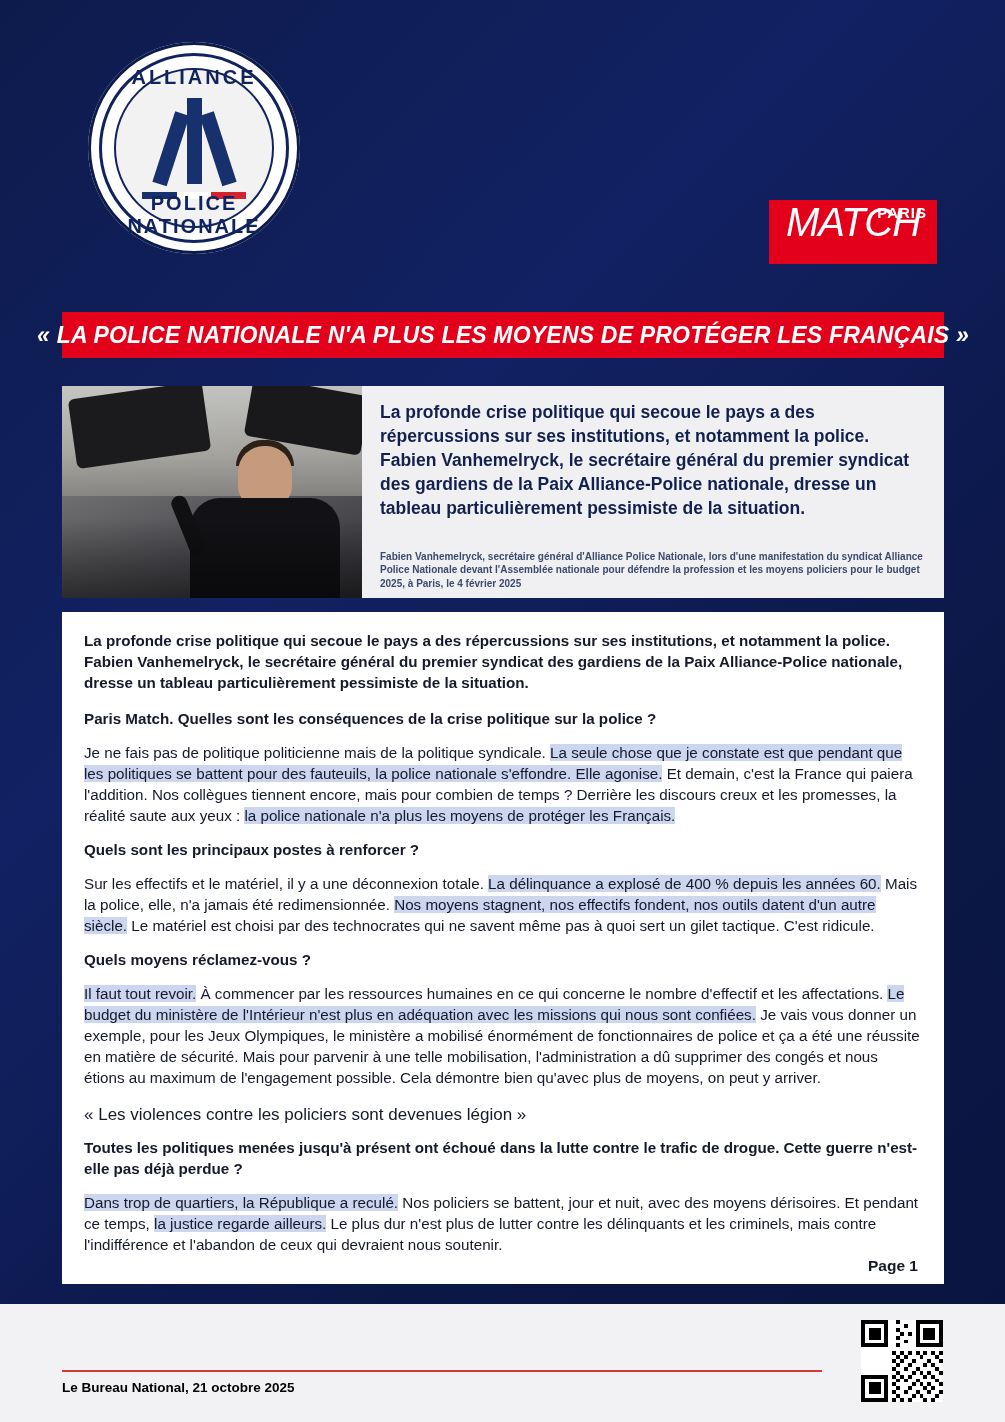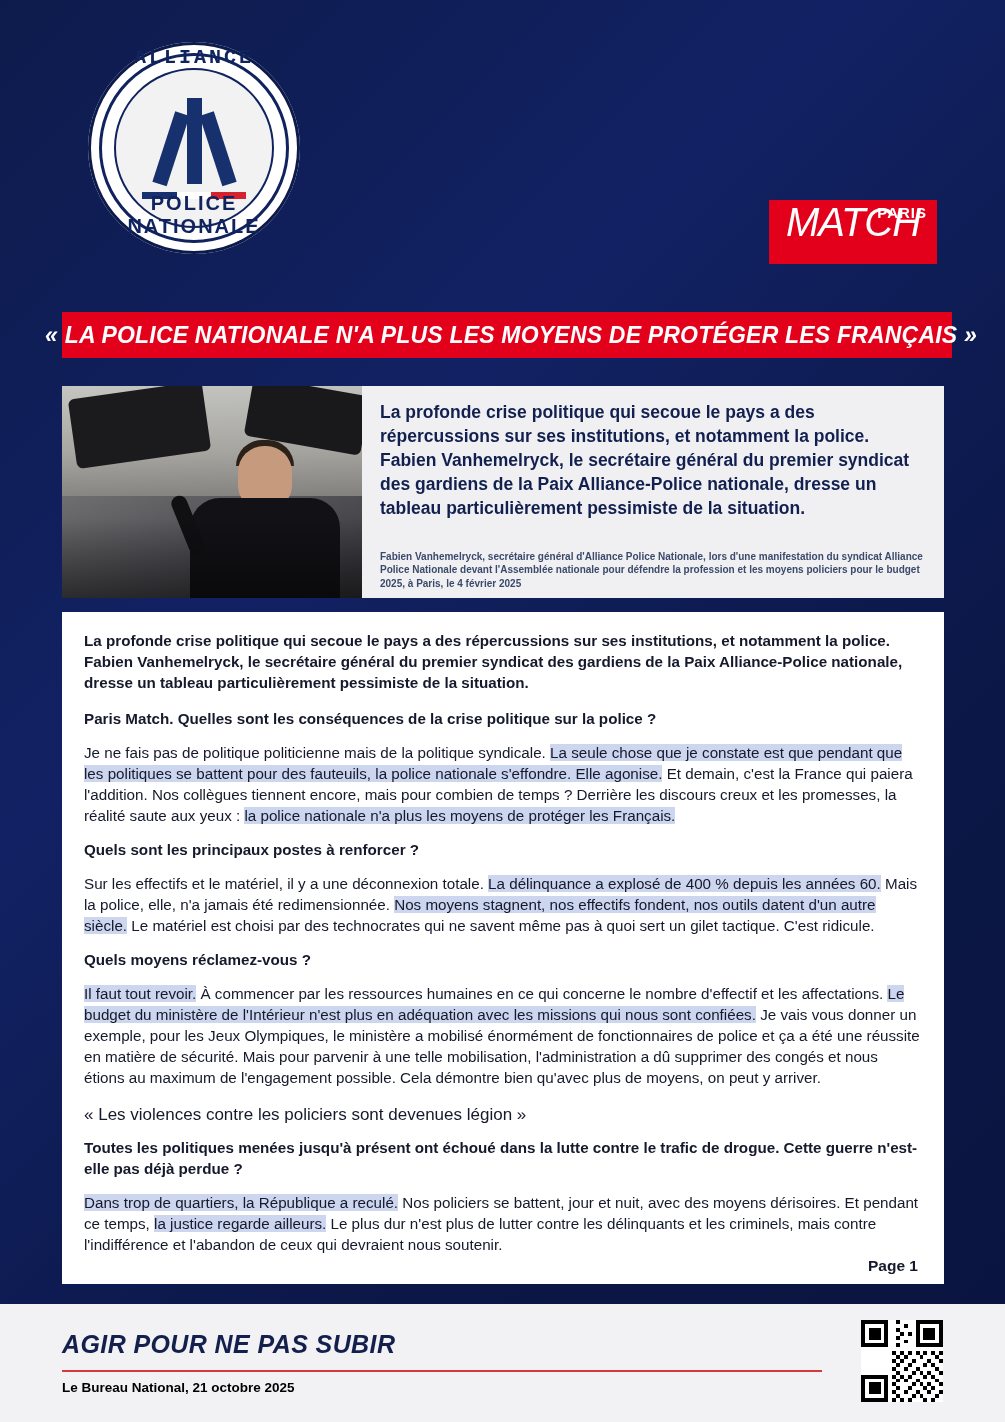--- a/index.html
+++ b/index.html
@@ -67,21 +67,21 @@
     top:150px;width:104px;height:7px;display:flex;
   }
   .logo-bar i{flex:1;height:100%;display:block;}
   .logo-bar .b{background:#17306e;}
   .logo-bar .w{background:#ffffff;}
   .logo-bar .r{background:#d4232e;}
   .logo-text-top,.logo-text-bottom{
     position:absolute;left:0;width:212px;text-align:center;
     font-weight:bold;letter-spacing:3px;color:#10235e;font-size:20px;
   }
-  .logo-text-top{top:4px;font-family:Liberation Mono, monospace;}
+  .logo-text-top{top:24px;}
   .logo-text-bottom{bottom:16px;font-size:20px;letter-spacing:2px;}
   .title-main{
     position:absolute;
     left:336px;top:98px;
     color:#ffffff;
     font-size:66px;
     font-weight:bold;
     font-style:italic;
     letter-spacing:-1px;
     text-shadow:2px 2px 0 rgba(0,0,0,.25);
@@ -103,21 +103,21 @@
   .pm-match{
     color:#ffffff;font-size:40px;font-weight:normal;font-style:italic;
     line-height:44px;letter-spacing:-1px;
   }
   
   .headline{
     position:absolute;
     left:62px;top:312px;
     width:882px;height:46px;
     background:#e2001a;
-    display:flex;align-items:center;justify-content:center;padding-left:8px;
+    display:flex;align-items:center;justify-content:center;
   }
   .headline span{
     color:#ffffff;font-size:23px;font-weight:bold;font-style:italic;
     letter-spacing:.2px;white-space:nowrap;
   }
   
   .intro{
     position:absolute;left:62px;top:386px;
     width:882px;height:212px;
     display:flex;
@@ -299,21 +299,20 @@
     <p class="q">Toutes les politiques menées jusqu'à présent ont échoué dans la lutte contre le trafic de drogue. Cette guerre n'est-elle pas déjà perdue ?</p>
 
     <p>
       <span class="hl">Dans trop de quartiers, la République a reculé.</span><span> Nos policiers se battent, jour et nuit, avec des moyens dérisoires. Et pendant ce temps, </span><span class="hl">la justice regarde ailleurs.</span><span> Le plus dur n'est plus de lutter contre les délinquants et les criminels, mais contre l'indifférence et l'abandon de ceux qui devraient nous soutenir.</span>
     </p>
 
     <div class="page-num">Page 1</div>
   </div>
 
   <div class="footer">
-    <div class="footer-slogan">AGIR POUR NE PAS SUBIR</div>
     <div class="footer-rule"></div>
     <div class="footer-sub">Le Bureau National, 21 octobre 2025</div>
     <div class="qr">
       <svg width="82" height="82" viewBox="0 0 21 21" shape-rendering="crispEdges">
         <rect width="21" height="21" fill="#ffffff"></rect>
         <g fill="#000000">
           <rect x="0" y="0" width="7" height="1"></rect>
             <rect x="0" y="6" width="7" height="1"></rect>
           <rect x="0" y="0" width="1" height="7"></rect>
             <rect x="6" y="0" width="1" height="7"></rect>

